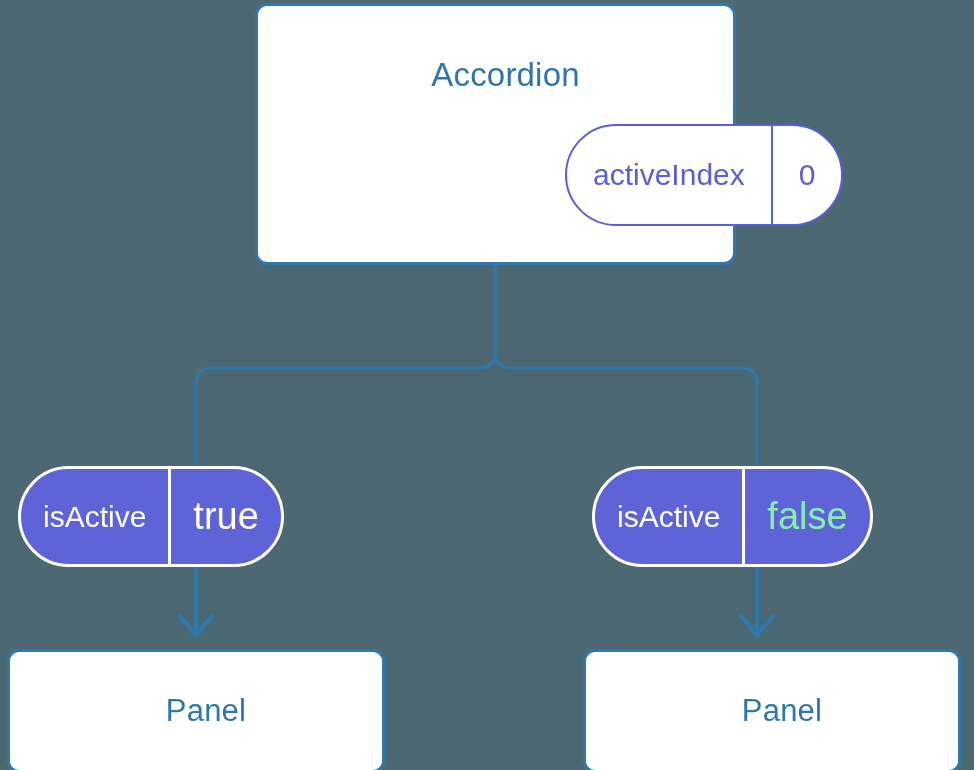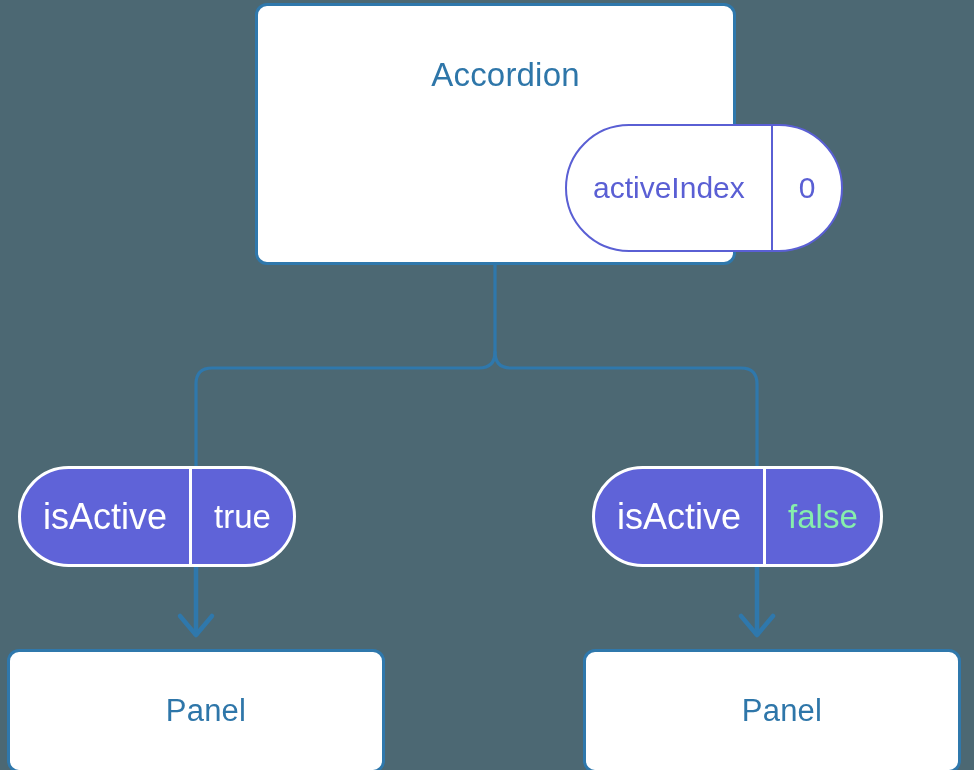--- a/index.html
+++ b/index.html
@@ -99,38 +99,38 @@
     border-right: 2px solid #5a5fd4;
   }
   .pill.outline .pill-val {
     color: #5a5fd4;
     font-size: 30px;
     padding: 0 26px;
   }
   #state-pill-accordion {
     left: 307px;
     top: 118px;
-    height: 128px;
+    height: 102px;
     text-align: center;
   }
 
   
   .pill.filled {
     border: 3px solid #ffffff;
     background: #5f63d8;
   }
   .pill.filled .pill-key {
     color: #ffffff;
-    font-size: 36px;
+    font-size: 30px;
     padding: 0 22px;
     border-right: 3px solid #ffffff;
   }
   .pill.filled .pill-val {
     color: #ffffff;
-    font-size: 33px;
+    font-size: 38px;
     padding: 0 22px;
   }
   #prop-pill-left  { left: 18px;  top: 466px; height: 101px; }
   #prop-pill-right { left: 592px; top: 466px; height: 101px; }
 </style>
 </head>
 <body style="background: rgb(76, 104, 115);">
 
 <div id="stage">
 

